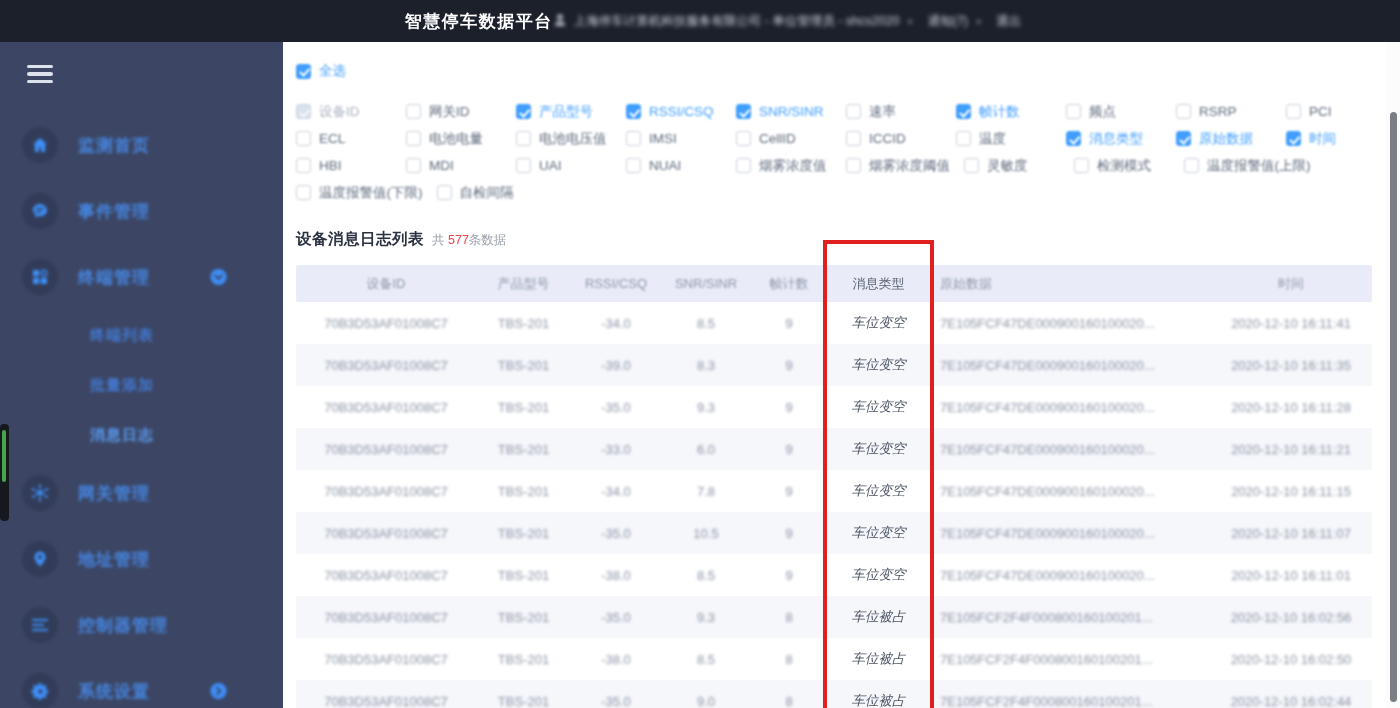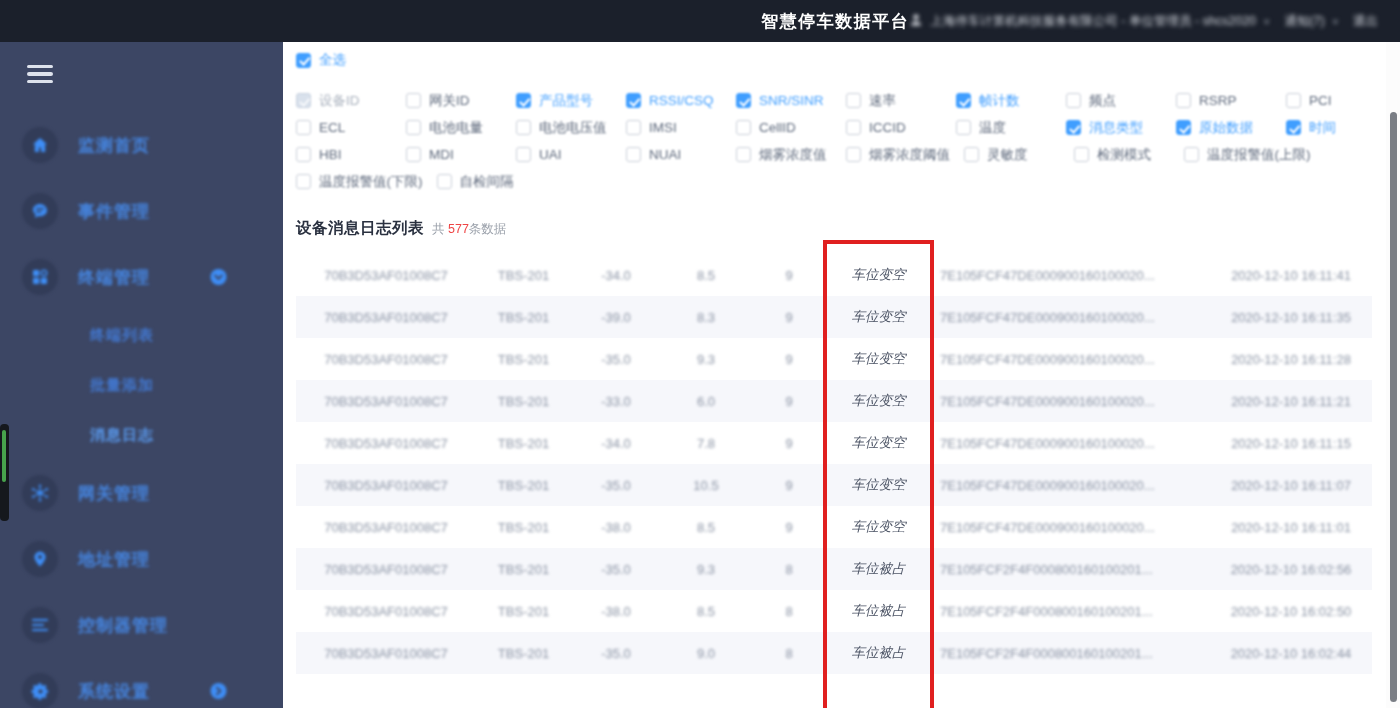--- a/index.html
+++ b/index.html
@@ -1,21 +1,21 @@
 <!DOCTYPE html>
 <html><head>
 <meta charset="utf-8">
 <style>
   html,body{margin:0;padding:0;background:#e9e9e9;}
   .app{position:relative;width:1400px;height:708px;overflow:hidden;background:#fff;
        font-family:"Liberation Sans","DejaVu Sans",sans-serif;}
 
   
   .topbar{position:absolute;left:0;top:0;width:1400px;height:42px;background:#1b202b;z-index:9;
-          display:flex;align-items:center;justify-content:flex-end;}
+          display:flex;align-items:center;justify-content:center;}
   .topbar-title{color:#fff;font-size:17px;font-weight:bold;letter-spacing:1.5px;margin-left:48px;}
   .topbar-right{display:flex;align-items:center;gap:14px;margin-right:22px;color:#d4d8df;
                 font-size:12.5px;filter:blur(2.2px);}
   .topbar-right .caret{font-size:10px;color:#aab0bb;transform:scaleY(.8);}
   .tb-item{display:flex;align-items:center;gap:7px;cursor:pointer;}
 
   
   .sidebar{position:absolute;left:0;top:42px;width:283px;height:666px;background:#3c4664;z-index:8;}
   .hamburger{position:absolute;left:27px;top:23px;width:26px;cursor:pointer;}
   .hamburger div{height:3.2px;background:#dde2ec;border-radius:2px;margin-bottom:4.2px;}
@@ -28,21 +28,21 @@
   .submenu-item{height:50px;line-height:50px;padding-left:90px;color:#4277cf;font-size:15px;
                 font-weight:bold;letter-spacing:1px;cursor:pointer;}
   .submenu-item.active{color:#5a9cf2;}
 
   
   .edge-indicator{position:absolute;left:0;top:424px;width:9px;height:97px;background:#15181d;
                   border-radius:4px;z-index:10;}
   .edge-indicator .bar{position:absolute;left:2px;top:6px;width:4px;height:52px;background:#47a34c;border-radius:2px;}
 
   
-  .content{position:absolute;left:283px;top:49px;width:1117px;height:520px;background:#fff;border-radius:32px;}
+  .content{position:absolute;left:283px;top:60px;width:1117px;height:520px;background:#fff;border-radius:32px;}
 
   .select-all-row{position:absolute;left:13px;top:2px;filter:blur(1.2px);}
 
   .filter-rows{position:absolute;left:13px;top:38px;width:1075px;filter:blur(1.2px);}
   .cb-row{height:27px;display:flex;align-items:center;}
   .cb-item{display:inline-flex;align-items:center;min-width:96px;margin-right:14px;cursor:pointer;}
   .cb-box{position:relative;width:15px;height:15px;border:1px solid #c9ced8;border-radius:3px;
           background:#fff;box-sizing:border-box;flex:0 0 15px;}
   .cb-label{font-size:13.5px;color:#5f6a7d;margin-left:8px;white-space:nowrap;}
   .cb-item.checked .cb-box{background:#409EFF;border-color:#409EFF;}
@@ -365,20 +365,30 @@
       </div>
 
     <div class="table-title-row">
       <span class="table-title">设备消息日志列表</span>
       <span class="table-total">
         <span>共 </span><span class="count">577</span><span>条数据</span>
       </span>
     </div>
 
     <div class="log-table">
+      <div class="thead">
+          <div class="th col0 soft">设备ID</div>
+          <div class="th col1 soft">产品型号</div>
+          <div class="th col2 soft">RSSI/CSQ</div>
+          <div class="th col3 soft">SNR/SINR</div>
+          <div class="th col4 soft">帧计数</div>
+          <div class="th col5 sharp">消息类型</div>
+          <div class="th col6 soft">原始数据</div>
+          <div class="th col7 soft">时间</div>
+        </div>
       <div class="tbody">
           <div class="tr">
             <div class="td col0 soft">70B3D53AF01008C7</div>
             <div class="td col1 soft">TBS-201</div>
             <div class="td col2 soft">-34.0</div>
             <div class="td col3 soft">8.5</div>
             <div class="td col4 soft">9</div>
             <div class="td col5 sharp">车位变空</div>
             <div class="td col6 soft">7E105FCF47DE000900160100020...</div>
             <div class="td col7 soft">2020-12-10 16:11:41</div>

